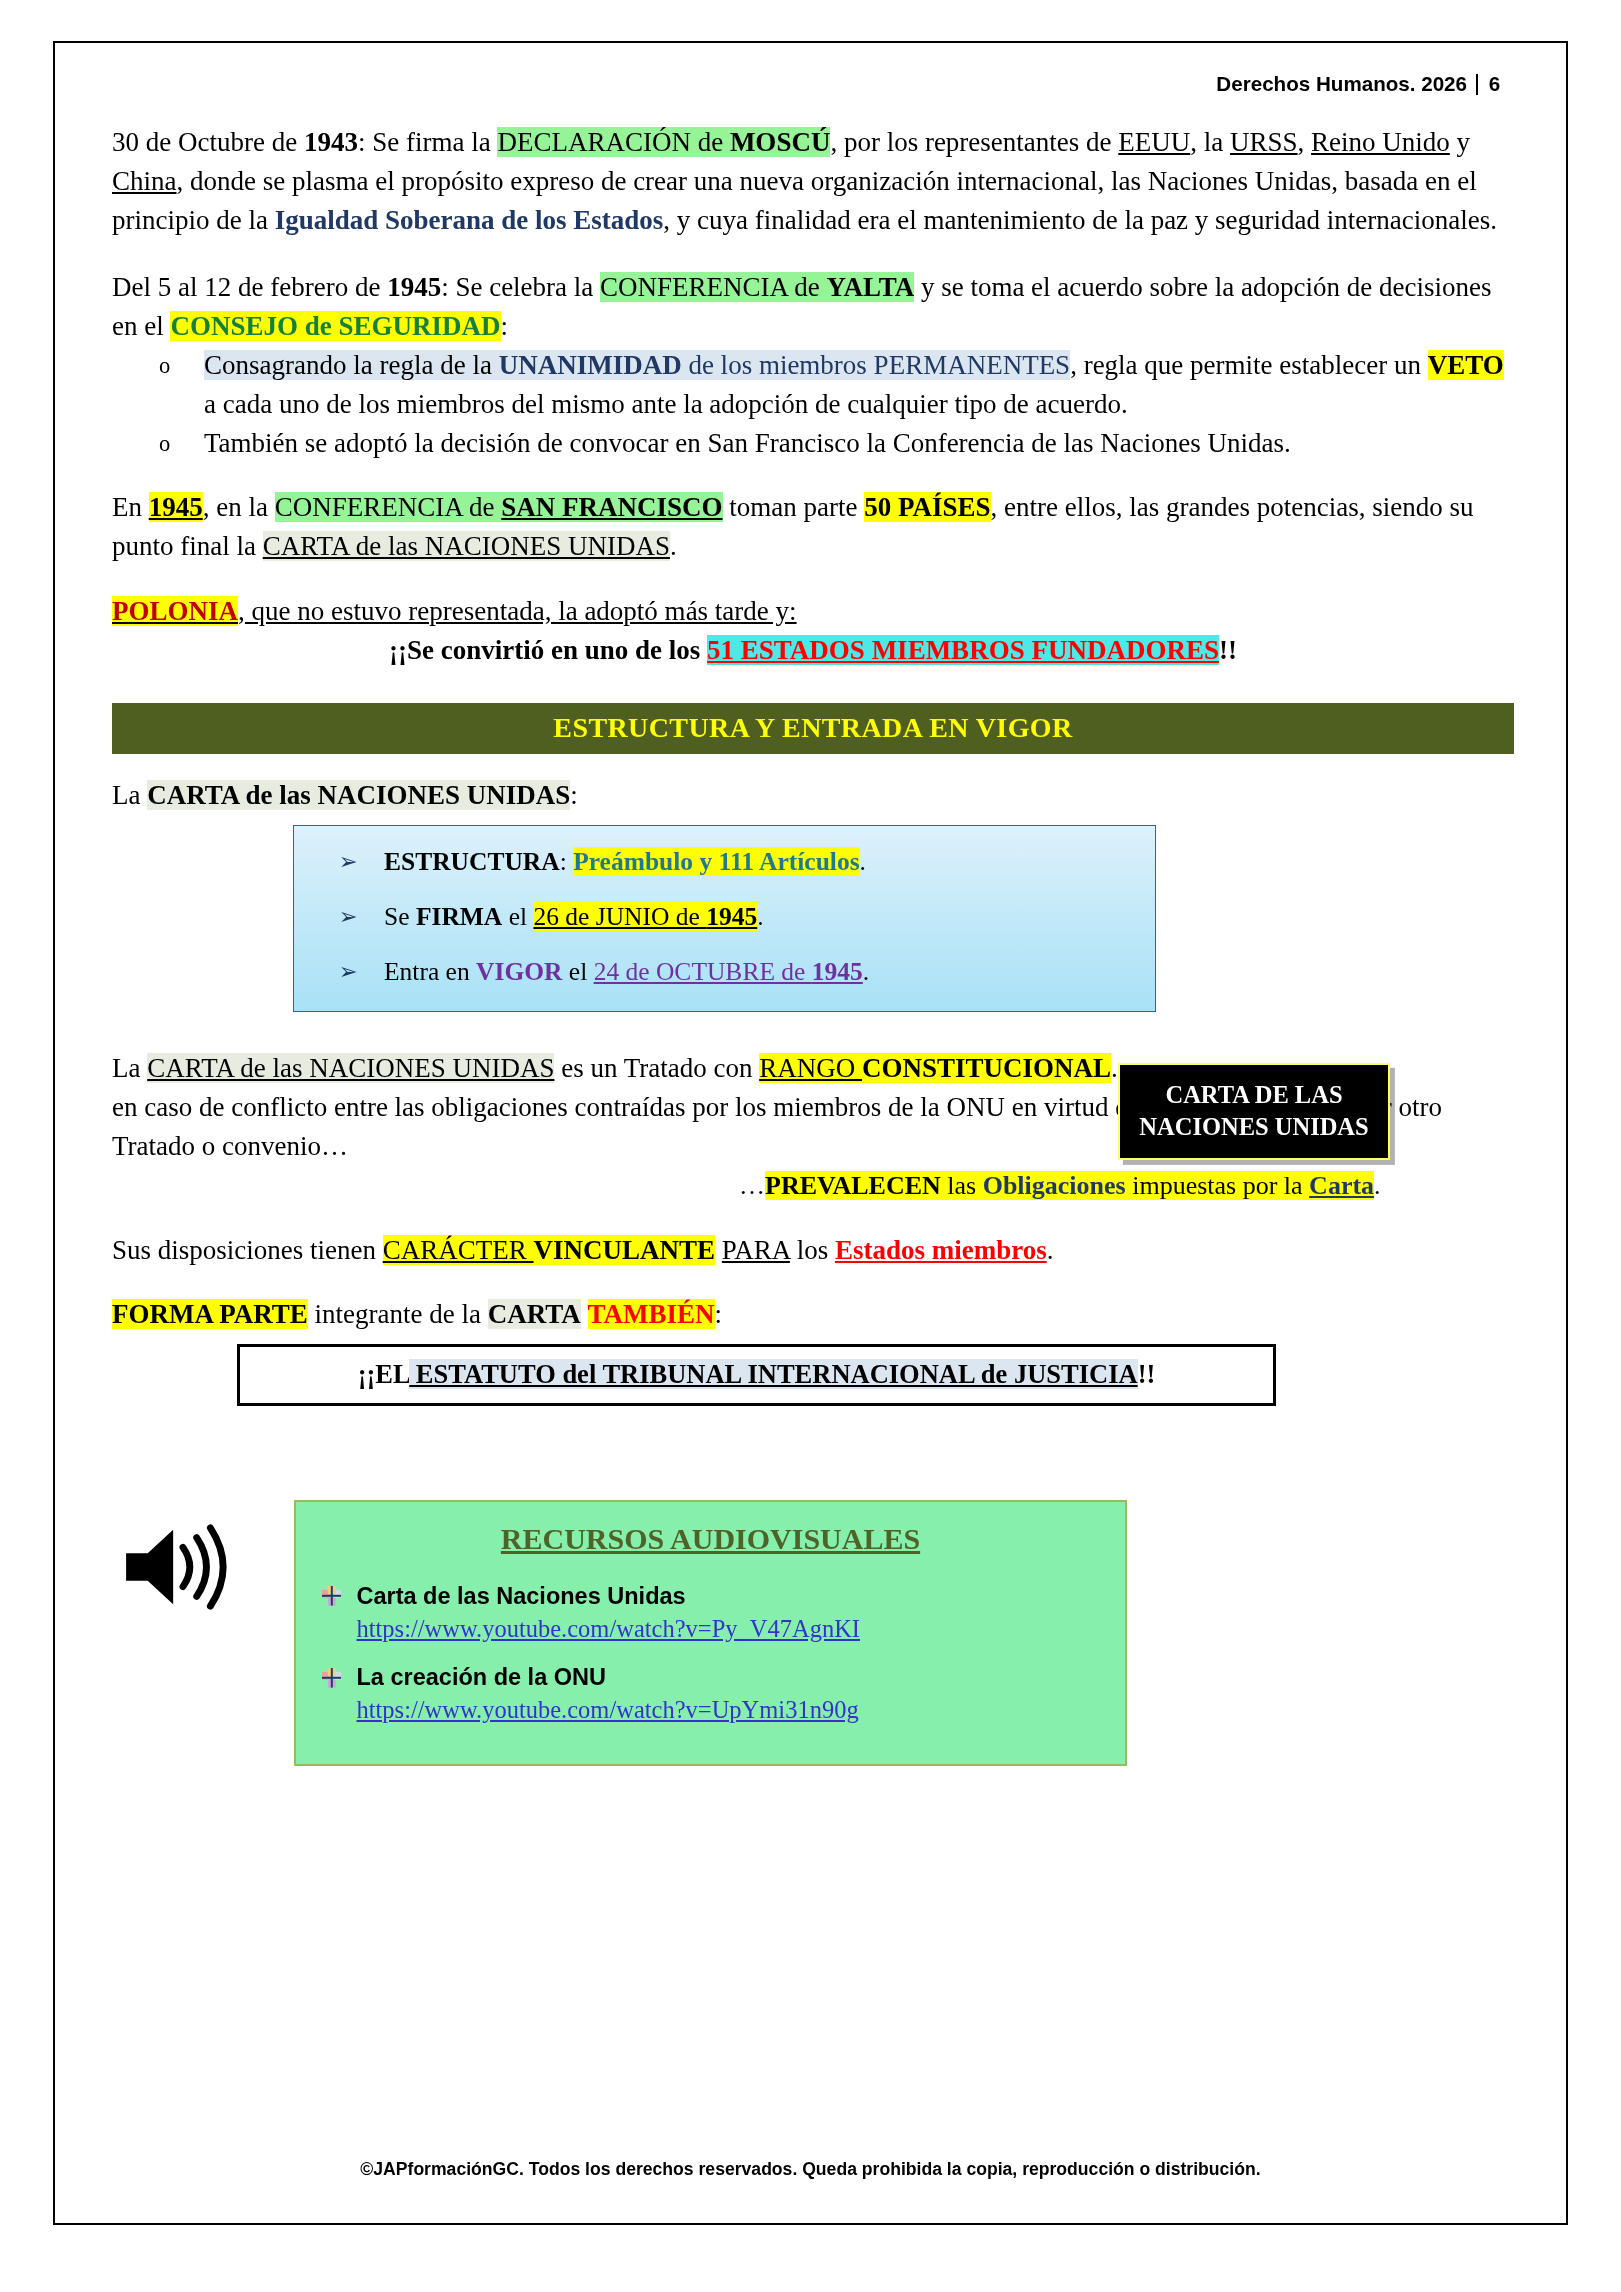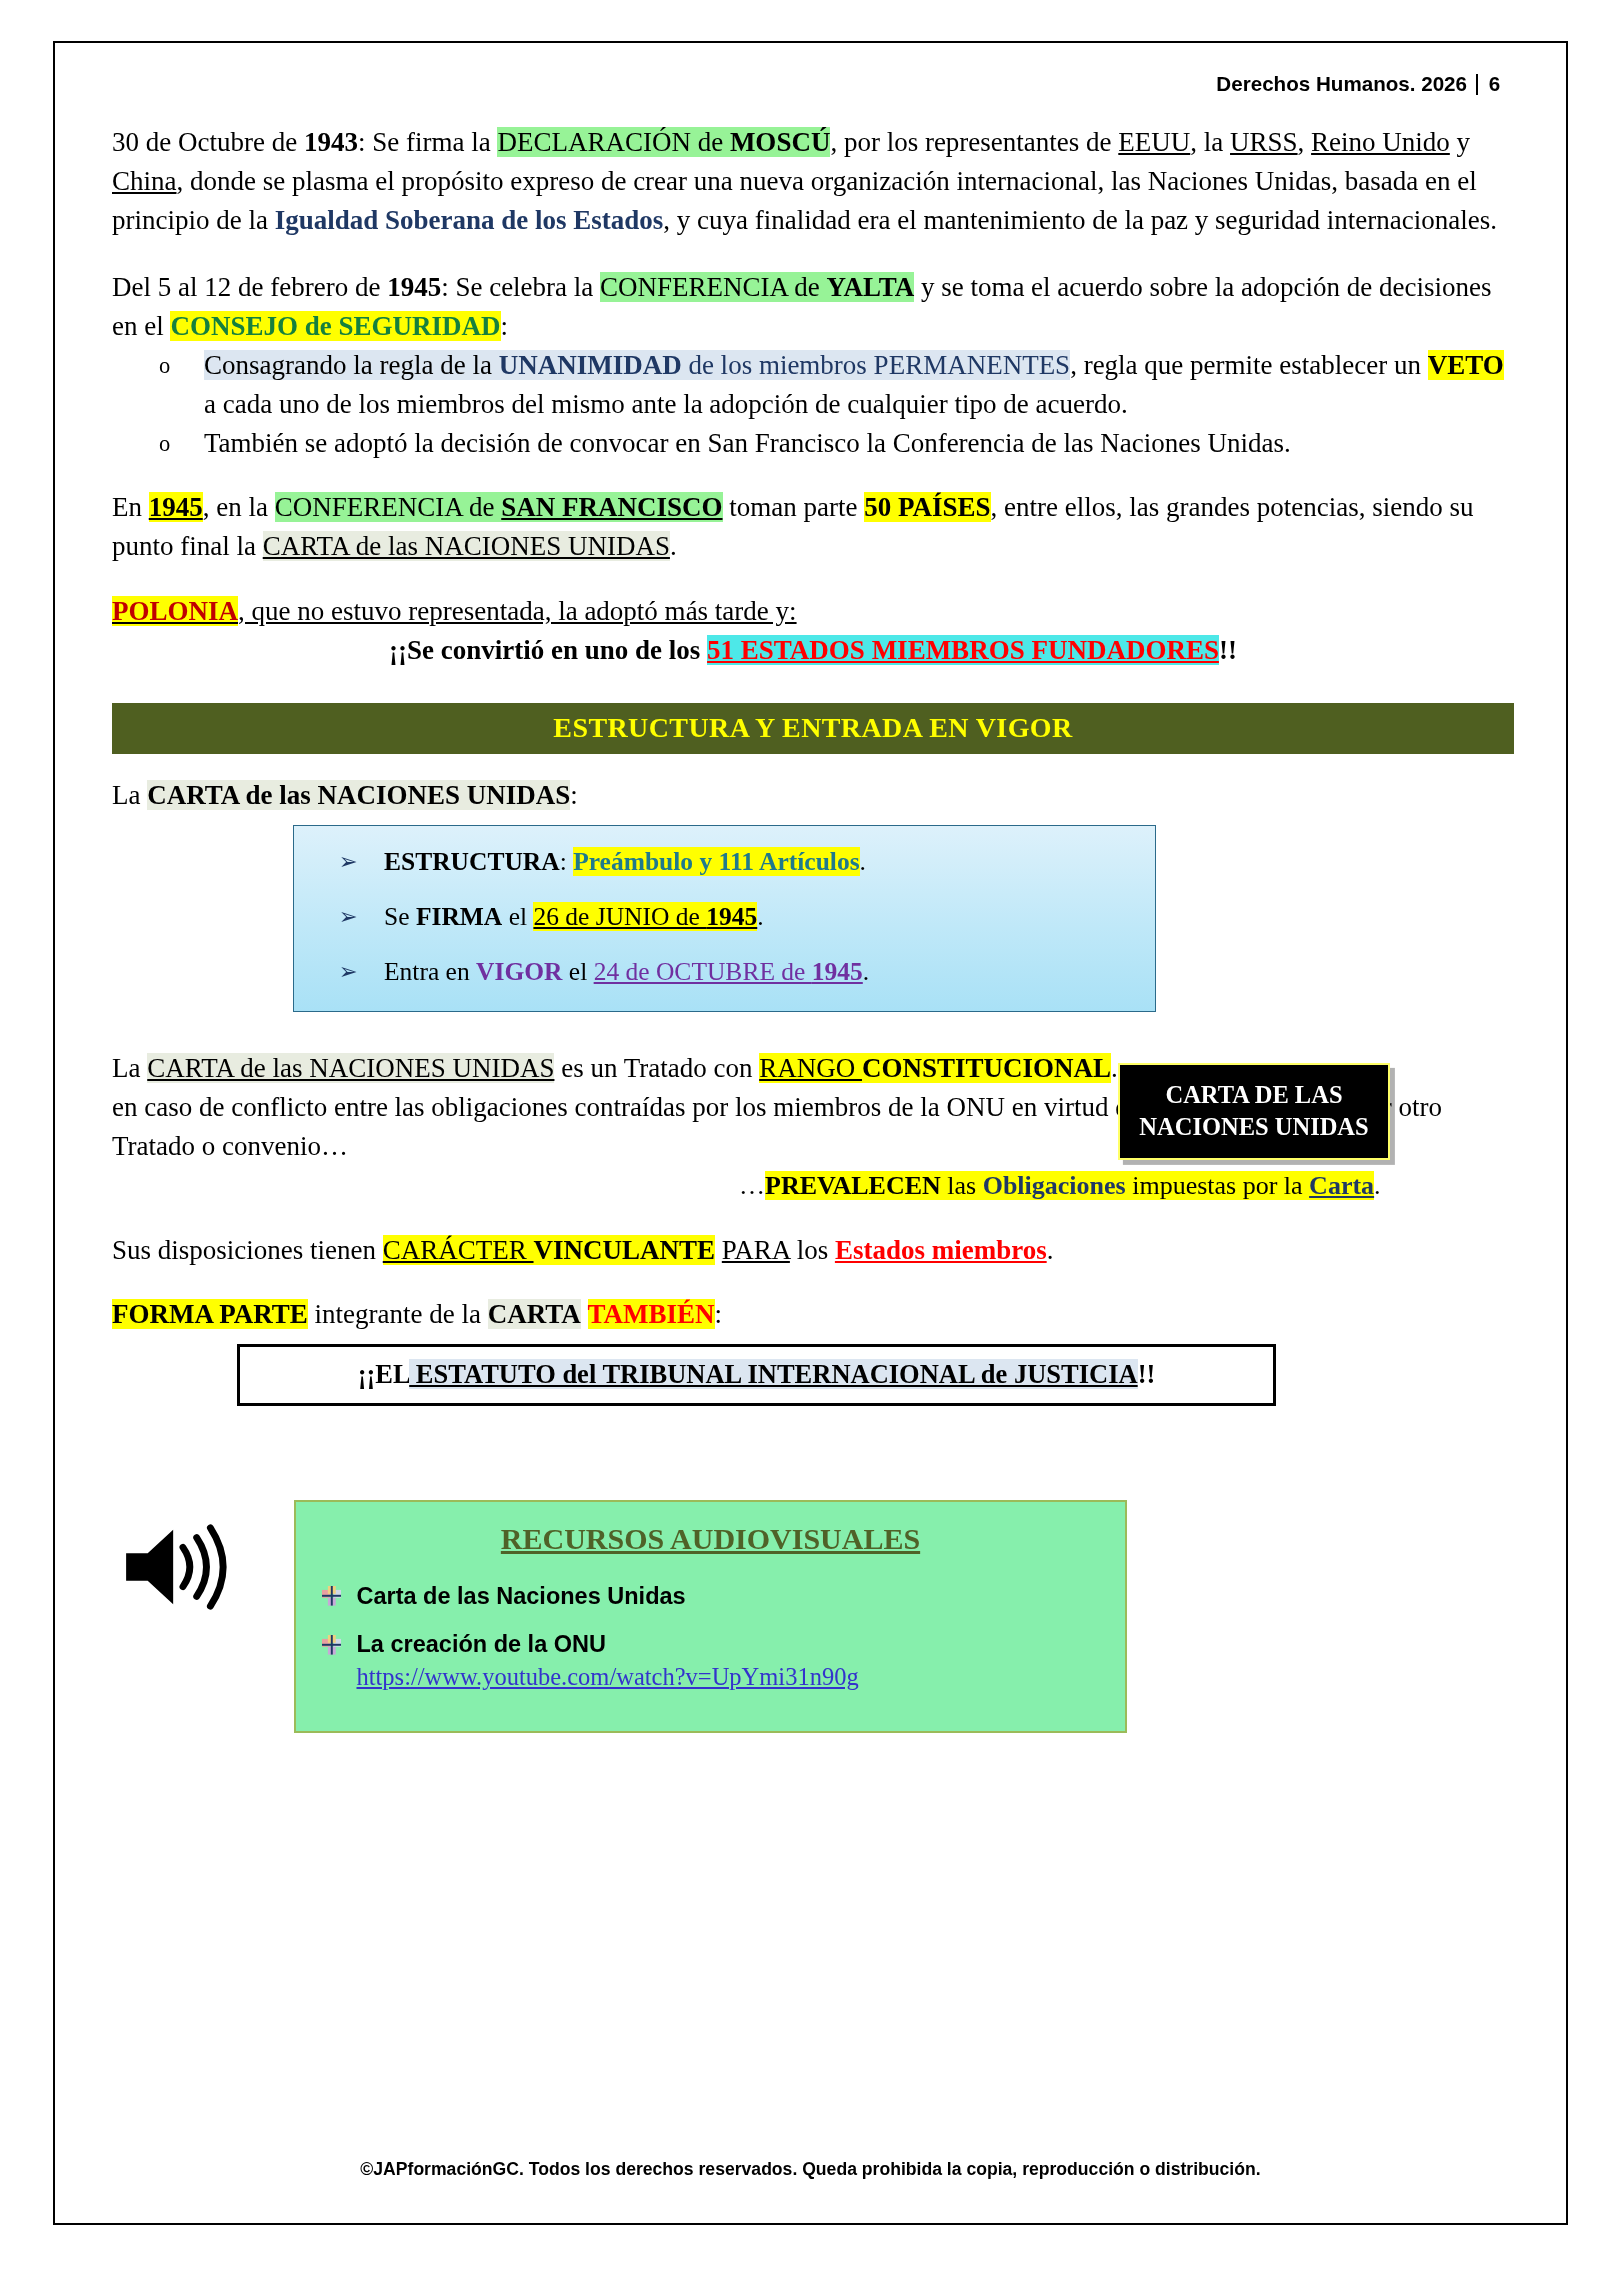--- a/index.html
+++ b/index.html
@@ -339,20 +339,21 @@
         <div class="res-item">
           <svg class="res-bullet" viewBox="0 0 20 20">
             <rect x="0" y="4" width="8" height="8" fill="#e8a0a0"></rect>
             <rect x="12" y="4" width="8" height="8" fill="#cfd8e8"></rect>
             <rect x="6" y="0" width="8" height="8" fill="#f0d080"></rect>
             <rect x="6" y="12" width="8" height="8" fill="#c8a8d8"></rect>
             <rect x="9" y="0" width="2" height="20" fill="#1f3864"></rect>
             <rect x="0" y="9" width="20" height="2" fill="#1f3864"></rect>
           </svg>
           <div class="res-label">Carta de las Naciones Unidas</div>
+          <a class="res-link" href="#">https://www.youtube.com/watch?v=Py_V47AgnKI</a>
         </div>
 
         <div class="res-item">
           <svg class="res-bullet" viewBox="0 0 20 20">
             <rect x="0" y="4" width="8" height="8" fill="#e8a0a0"></rect>
             <rect x="12" y="4" width="8" height="8" fill="#cfd8e8"></rect>
             <rect x="6" y="0" width="8" height="8" fill="#f0d080"></rect>
             <rect x="6" y="12" width="8" height="8" fill="#c8a8d8"></rect>
             <rect x="9" y="0" width="2" height="20" fill="#1f3864"></rect>
             <rect x="0" y="9" width="20" height="2" fill="#1f3864"></rect>

